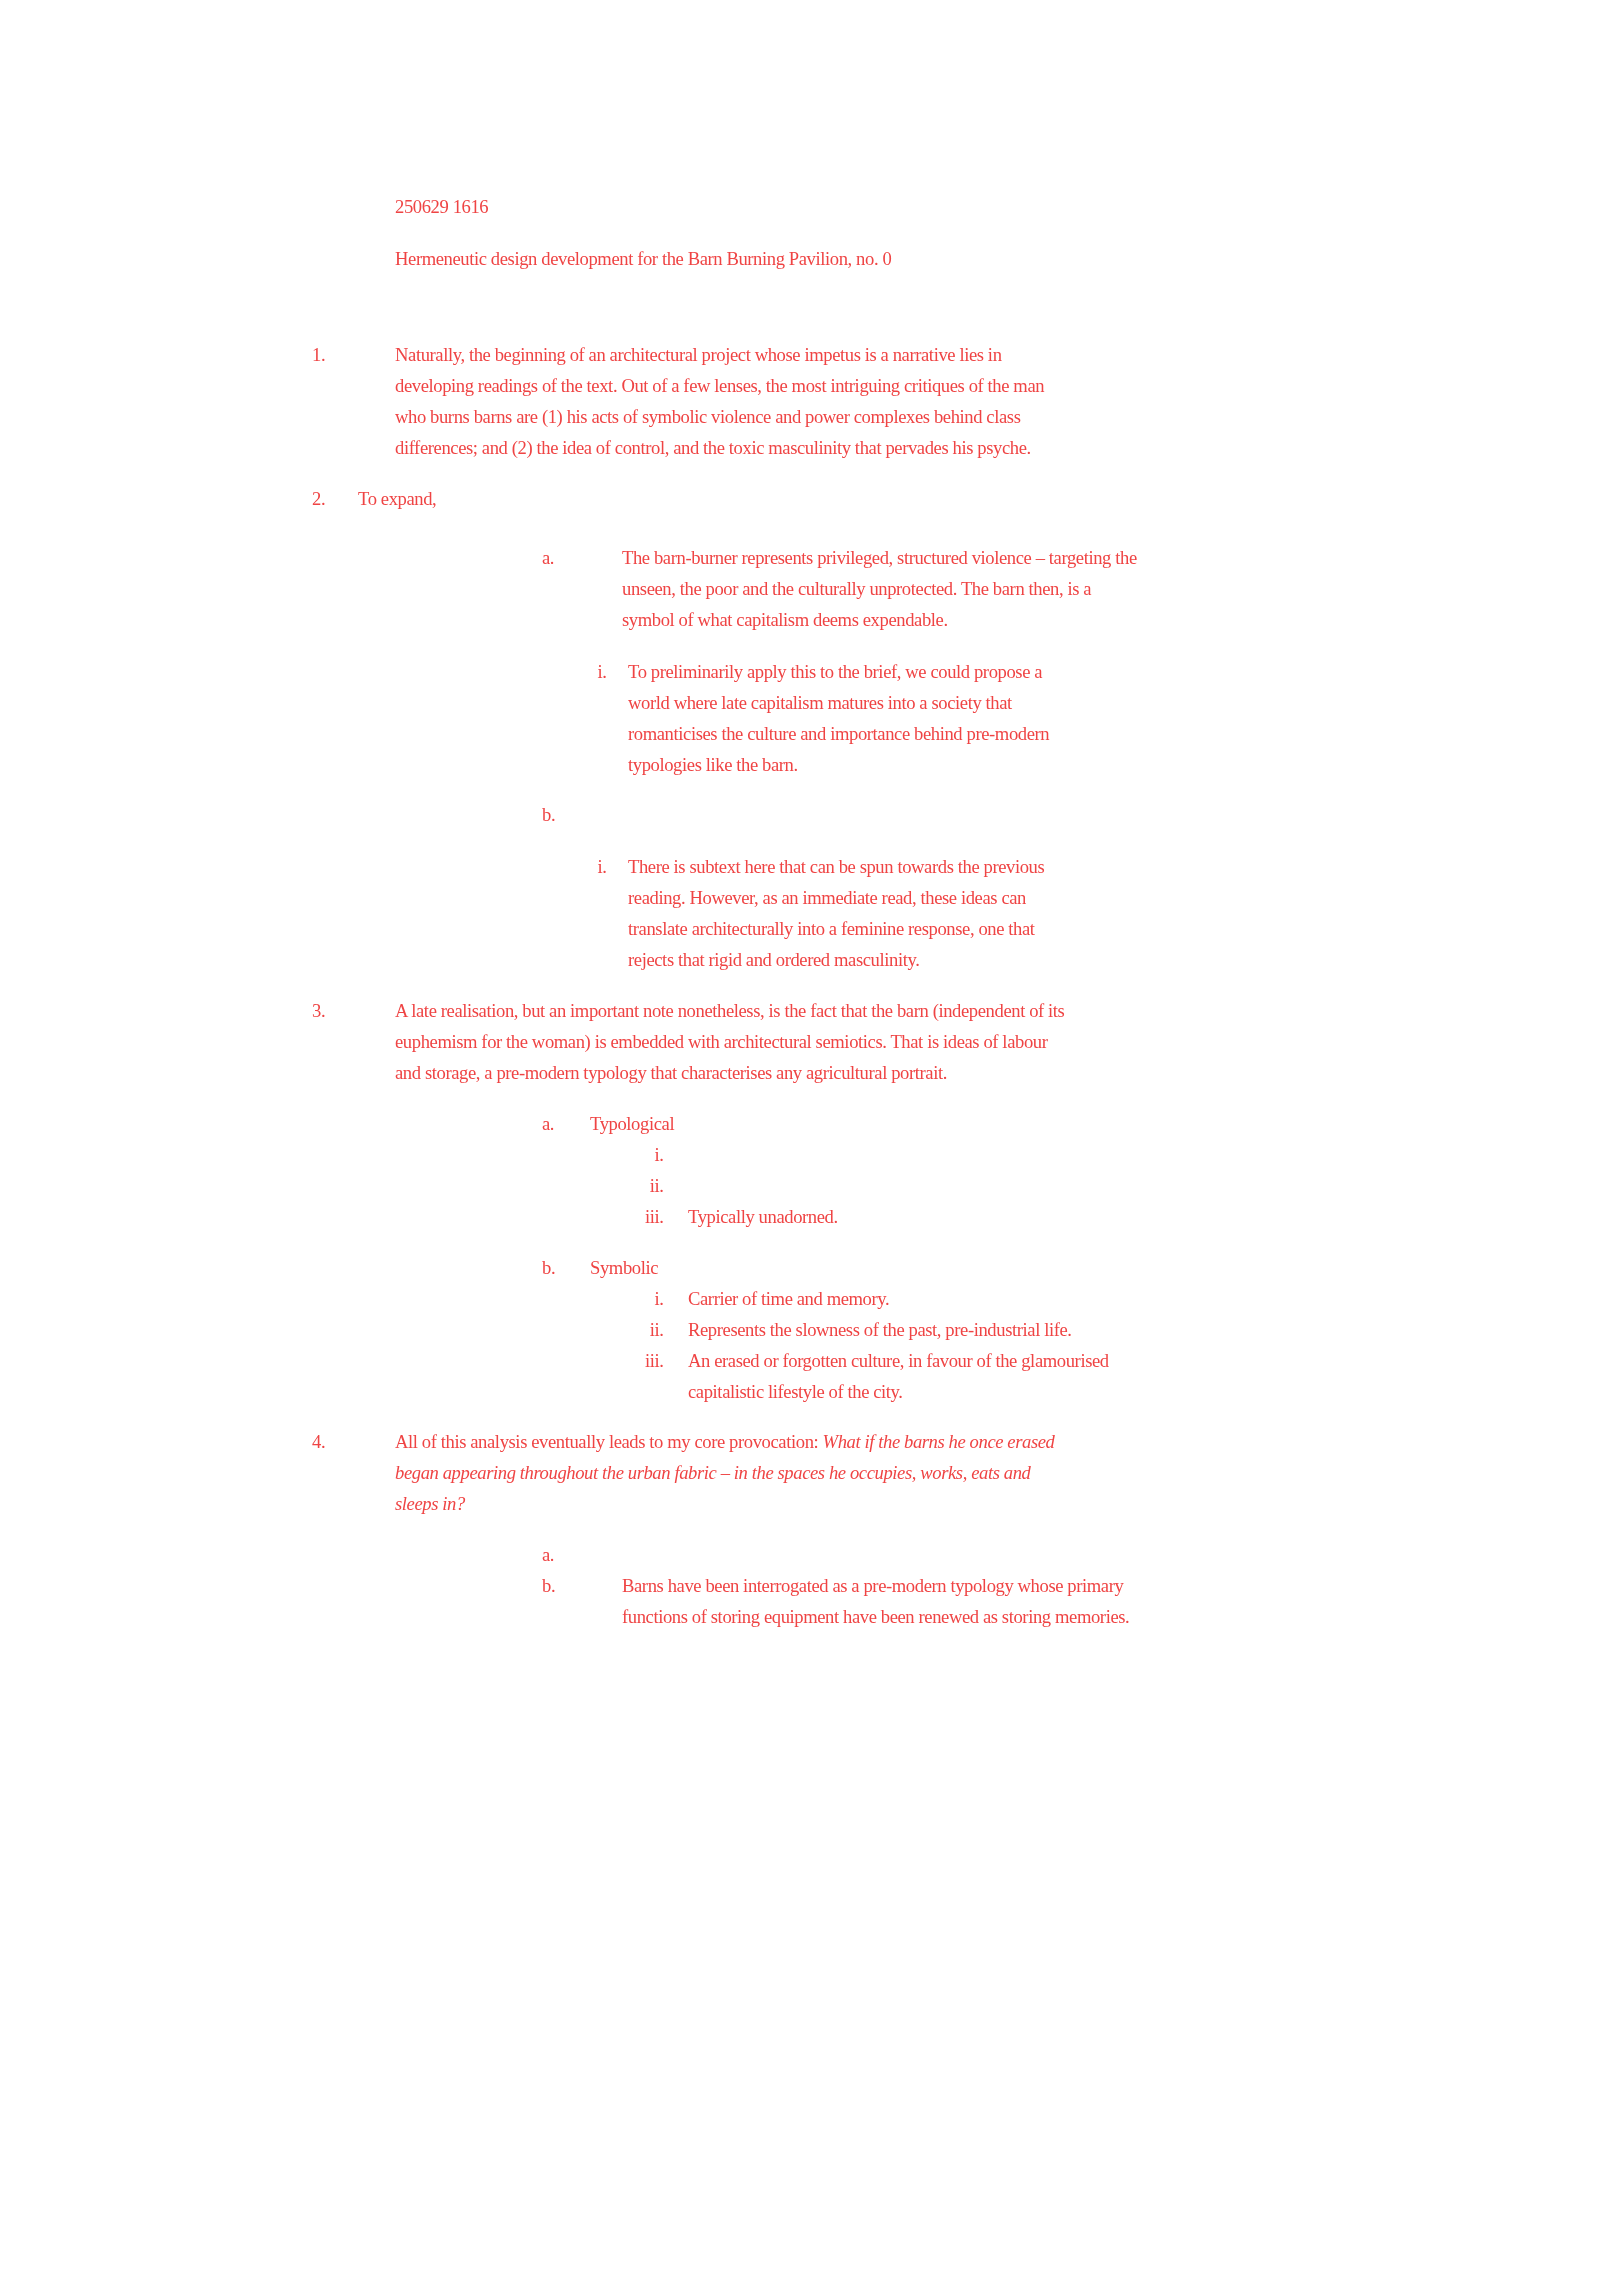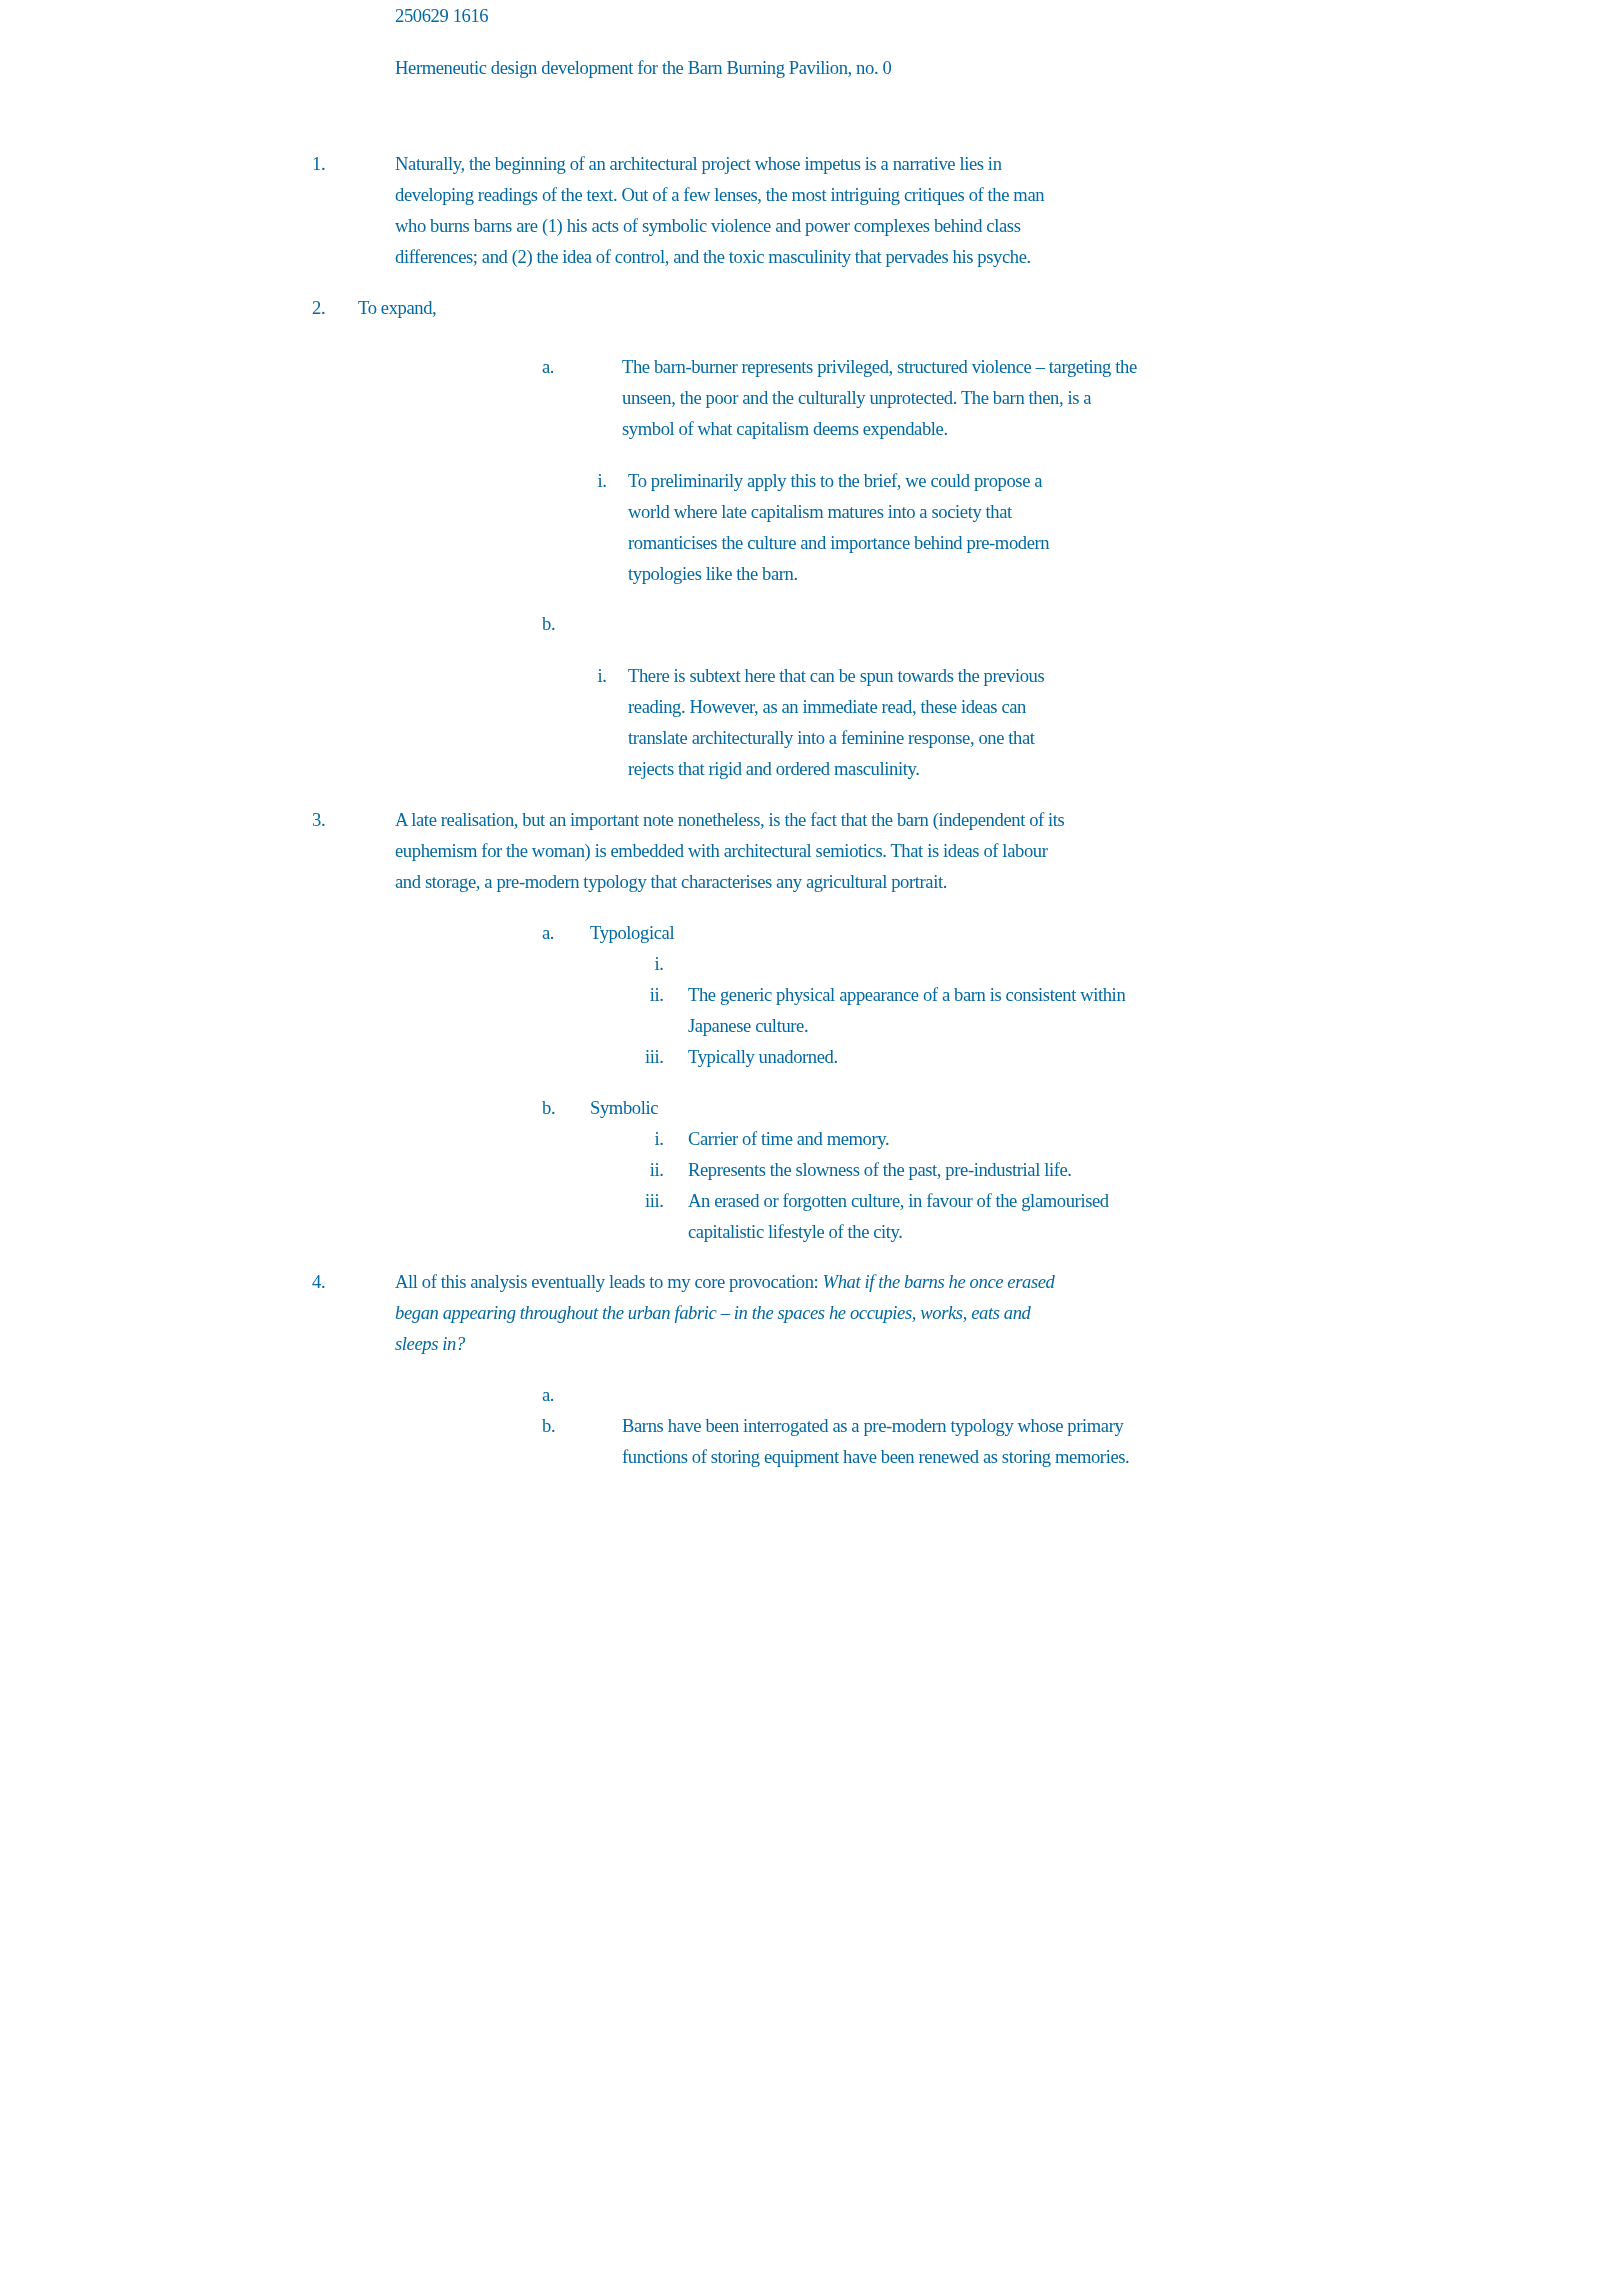--- a/index.html
+++ b/index.html
@@ -6,25 +6,26 @@
     margin: 0;
     padding: 0;
     background: #ffffff;
   }
   .page {
     position: relative;
     width: 1622px;
     height: 2166px;
     background: #ffffff;
     box-sizing: border-box;
+    padding-top: 191px;
     font-family: "Liberation Serif", "DejaVu Serif", serif;
     font-size: 18.6px;
     line-height: 31px;
     letter-spacing: -0.4px;
-    color: #0369a1;
+    color: #ef4444;
     overflow: hidden;
   }
   .hdr {
     margin: 0 0 0 395px;
     white-space: pre-line;
   }
   .row {
     display: flex;
     align-items: flex-start;
   }
@@ -114,22 +115,20 @@
 
   <div class="row l2 mt21">
     <span class="marker m-l2-tight">a.</span>
     <div class="text">Typological</div>
   </div>
   <div class="row l3b">
     <span class="marker m-l3b">i.</span>
   </div>
   <div class="row l3b">
     <span class="marker m-l3b">ii.</span>
-    <div class="text">The generic physical appearance of a barn is consistent within
-Japanese culture.</div>
   </div>
   <div class="row l3b">
     <span class="marker m-l3b">iii.</span>
     <div class="text">Typically unadorned.</div>
   </div>
 
   <div class="row l2 mt20">
     <span class="marker m-l2-tight">b.</span>
     <div class="text">Symbolic</div>
   </div>

